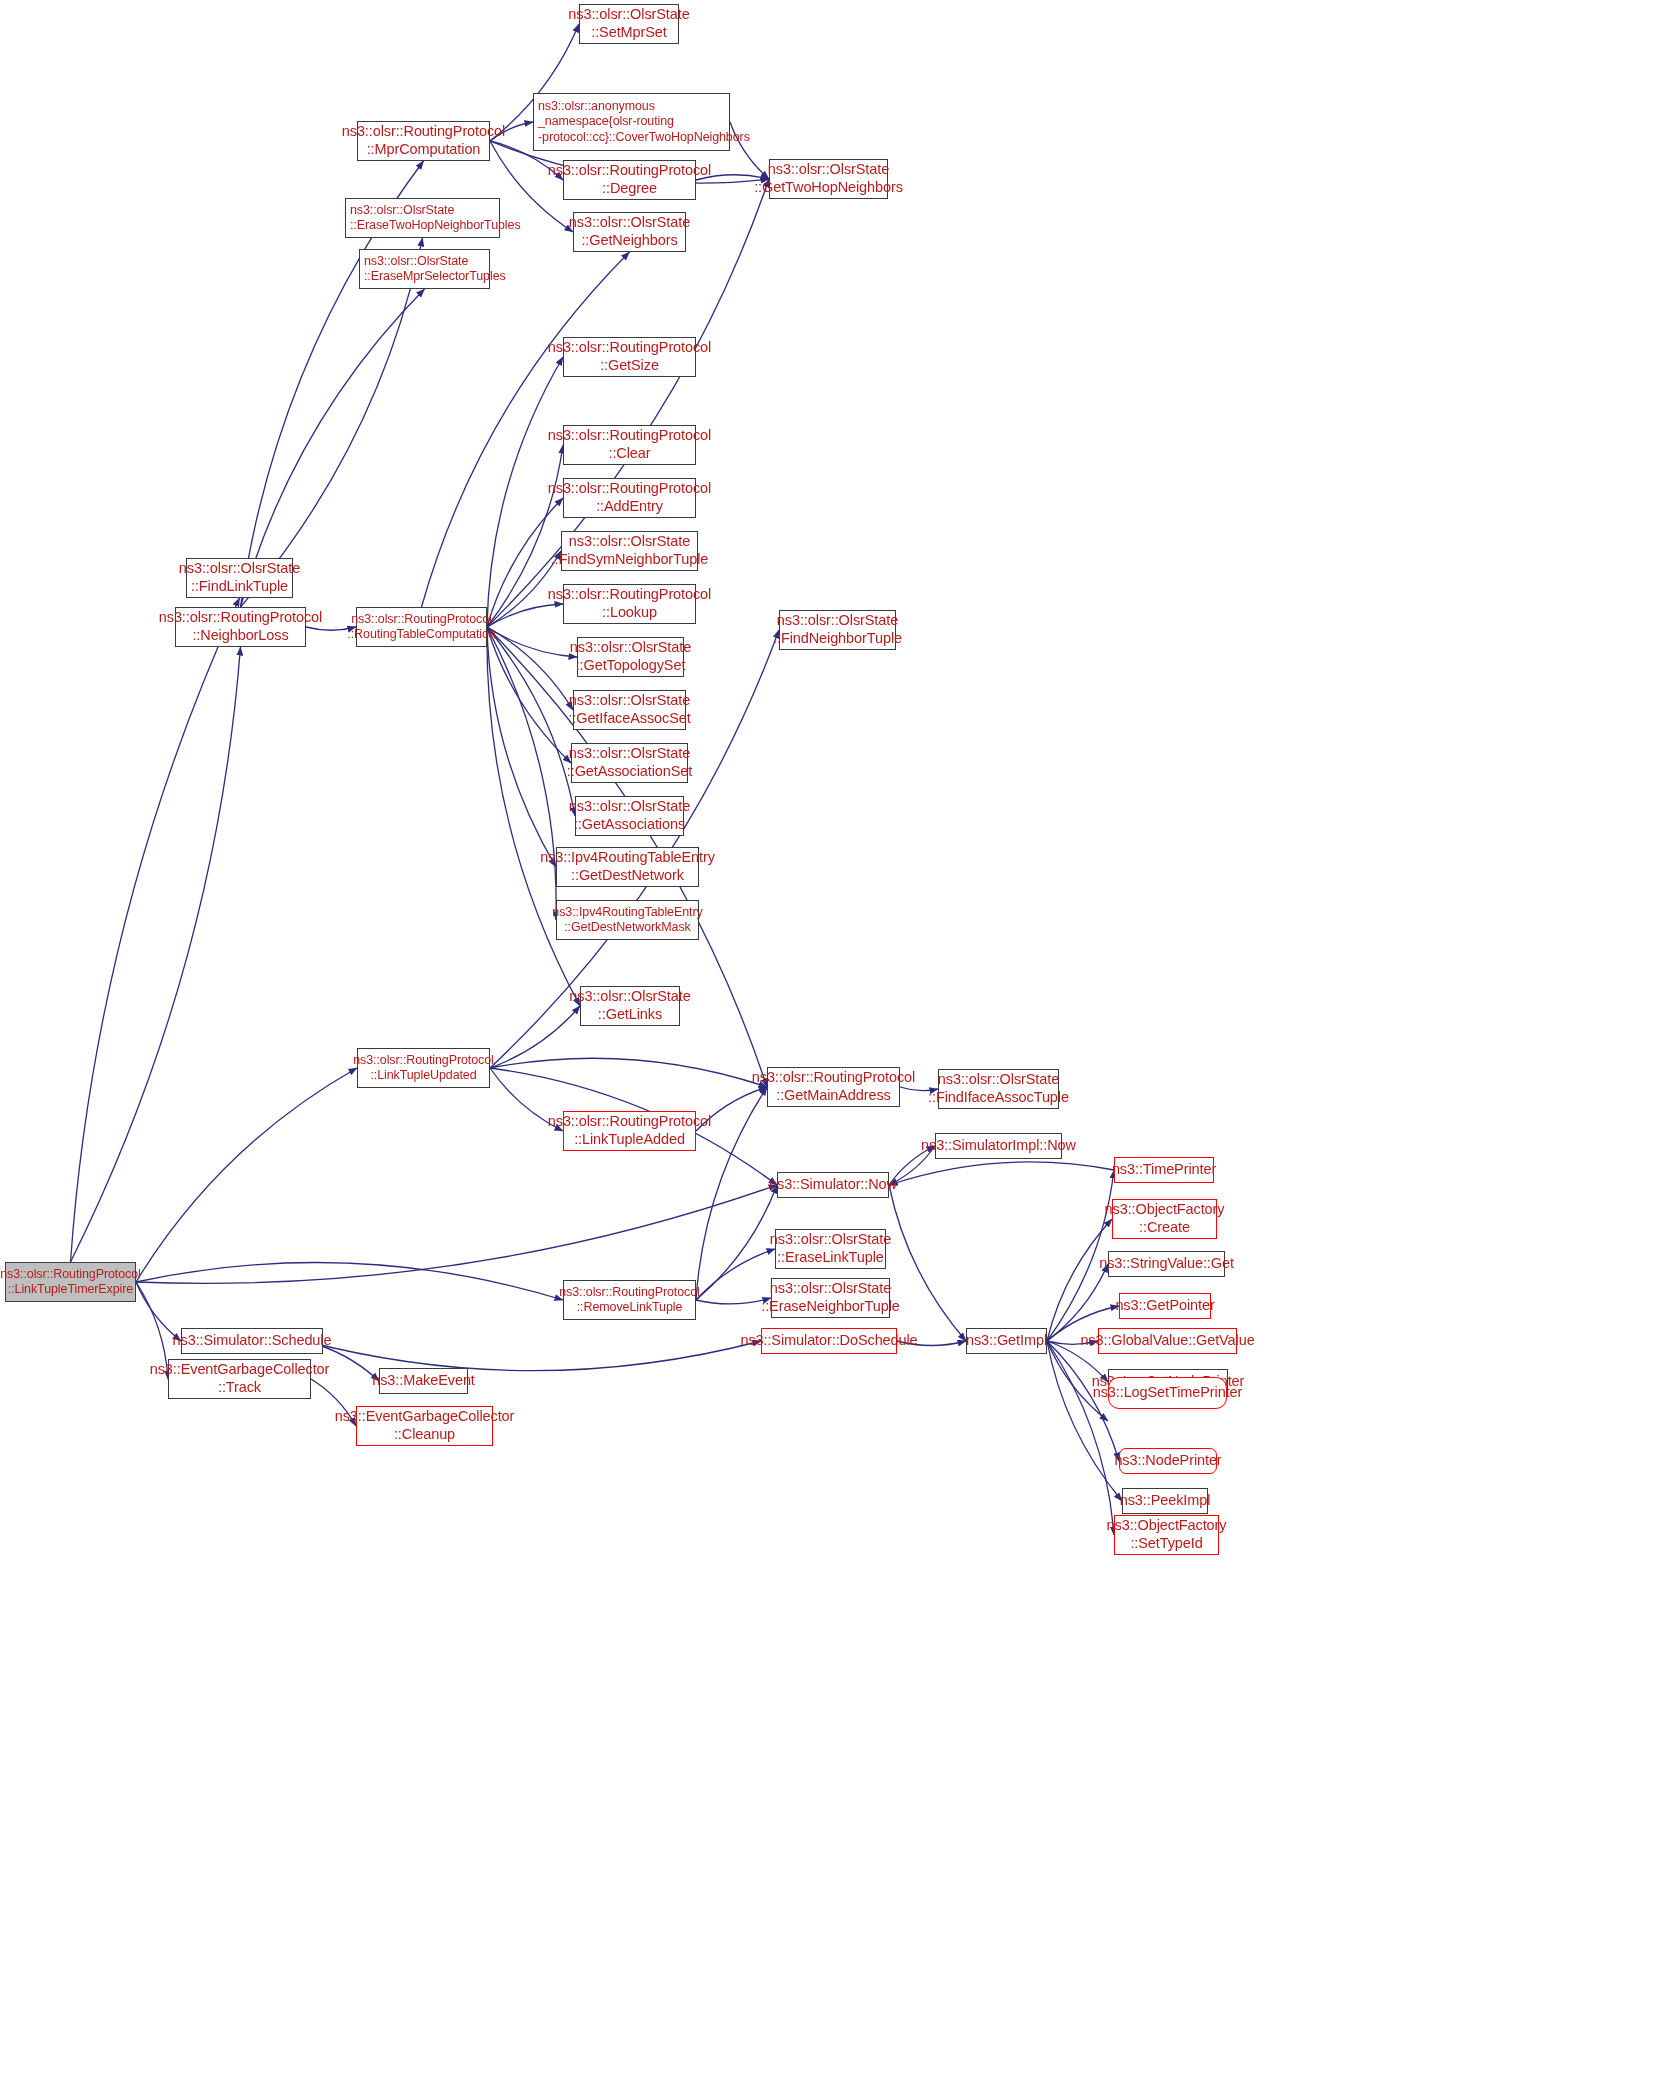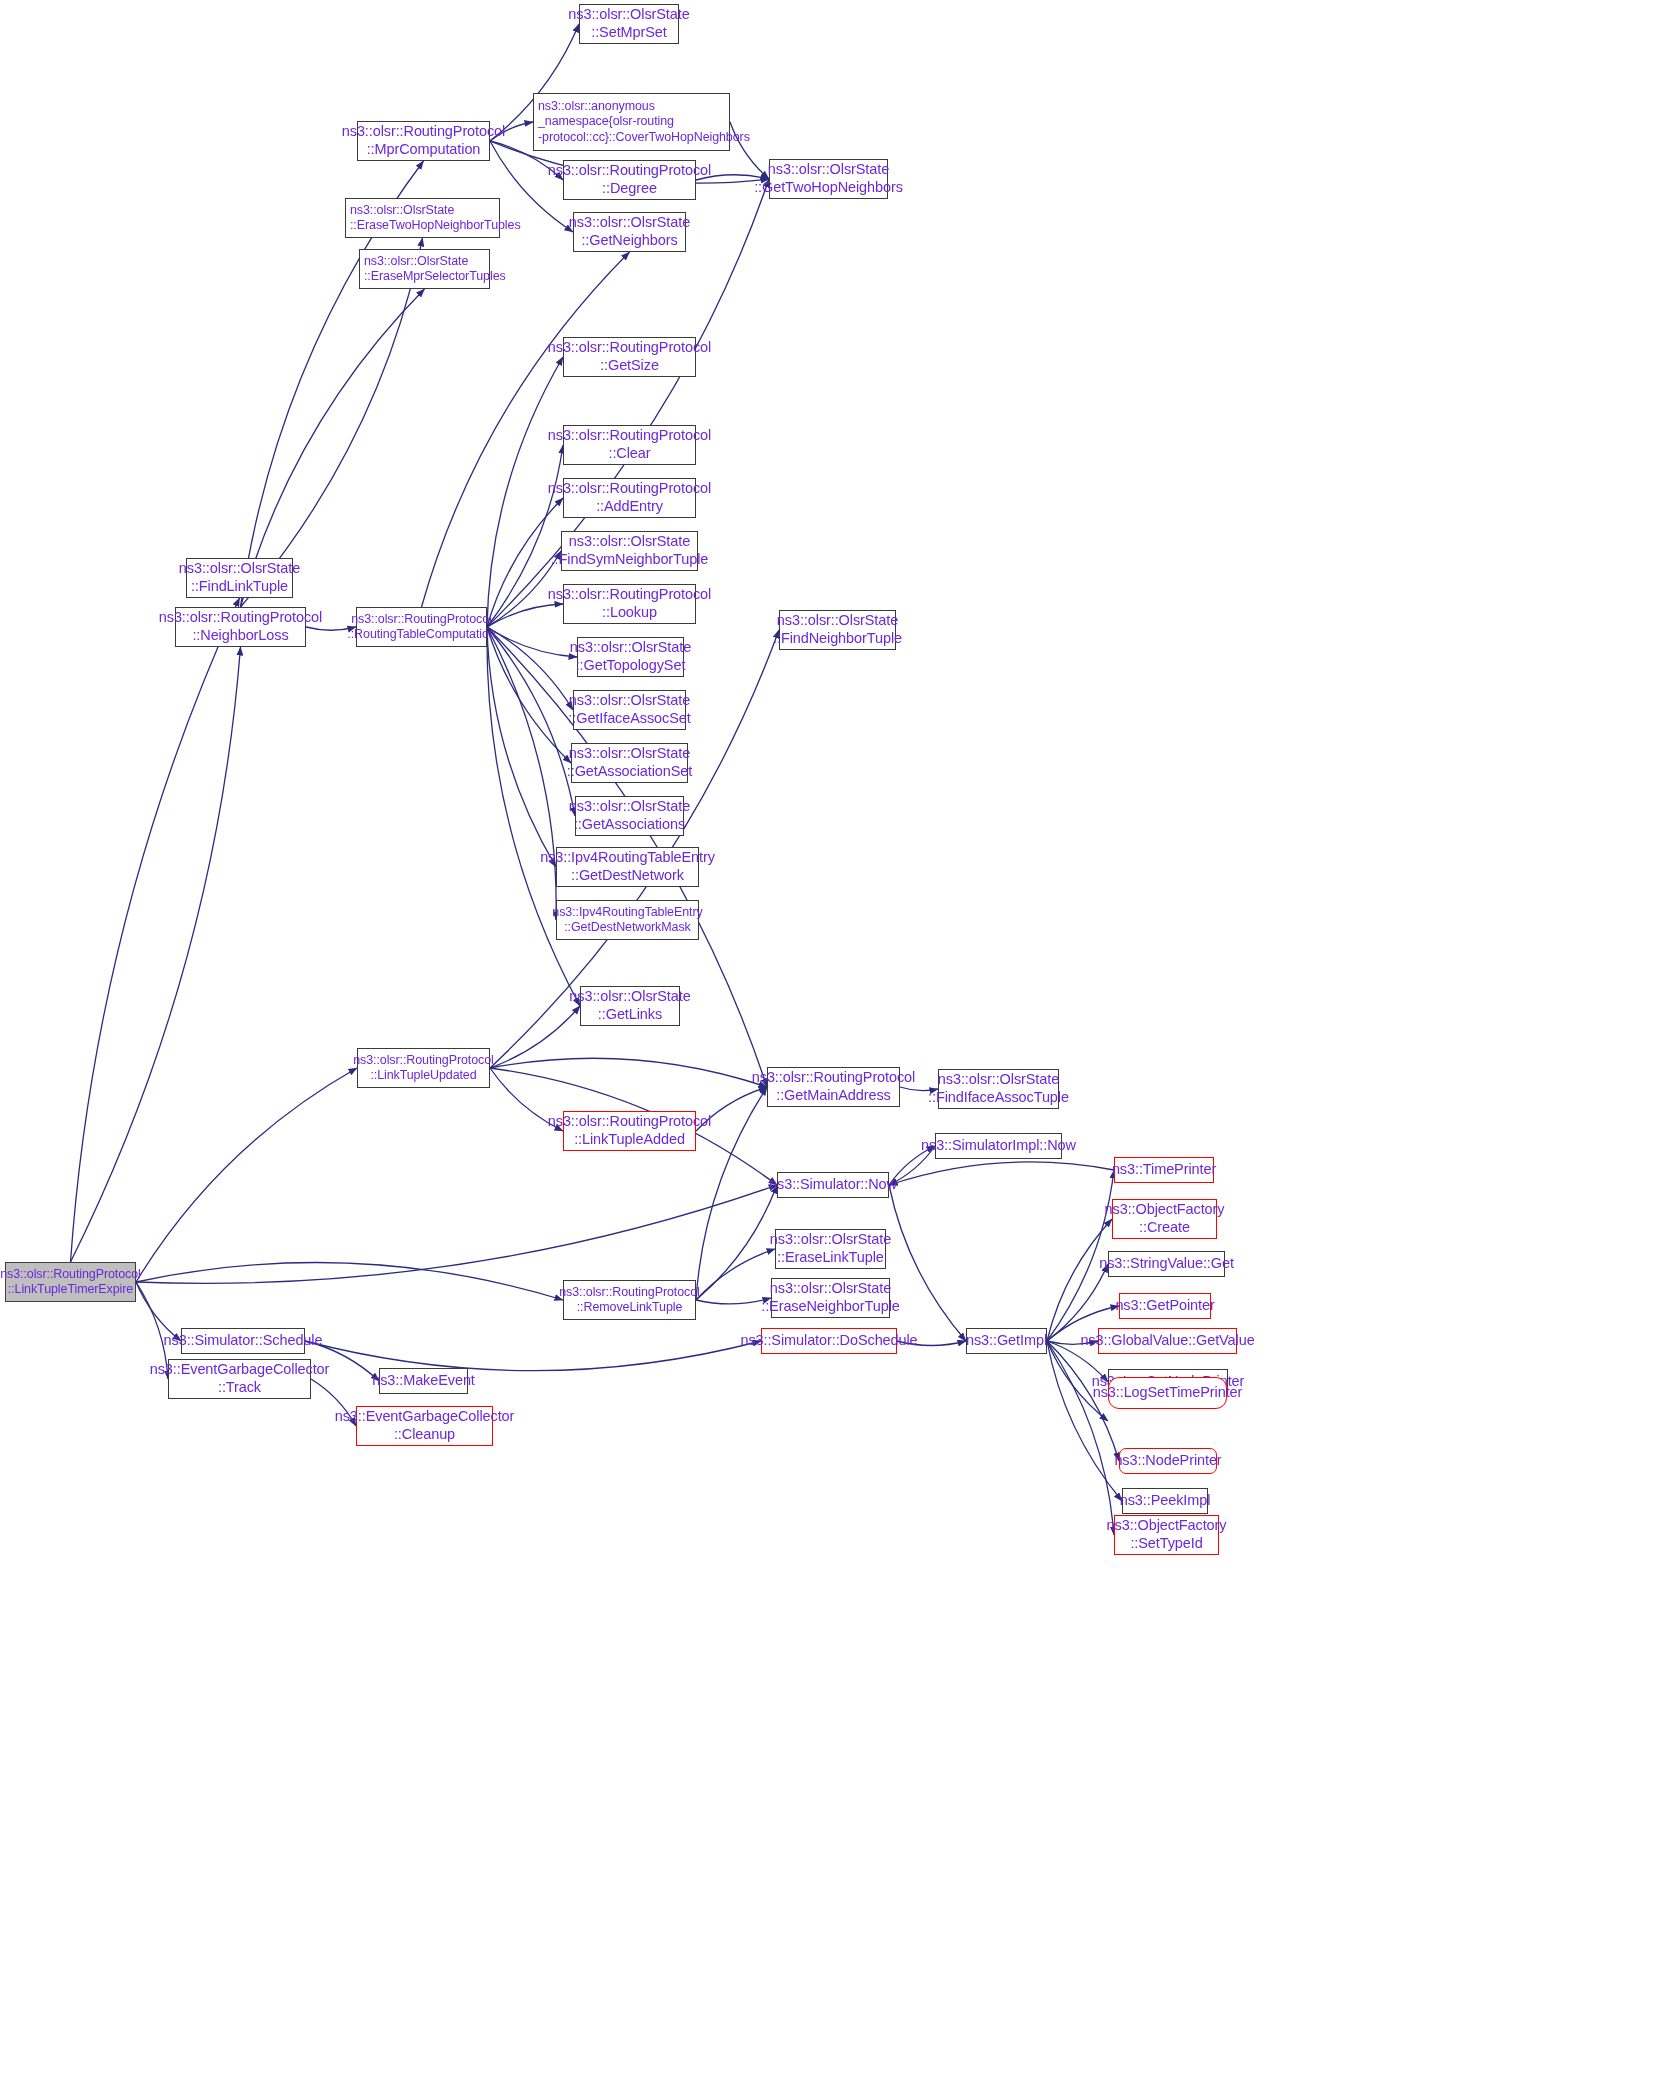--- a/index.html
+++ b/index.html
@@ -21,21 +21,21 @@
     top: 0;
     width: 1653px;
     height: 2096px;
     pointer-events: none;
   }
   .node {
     position: absolute;
     box-sizing: border-box;
     border: 1px solid #3a3a3a;
     background: #ffffff;
-    color: #6d28d9;
+    color: #b91c1c;
     font-size: 14.5px;
     line-height: 1.22;
     display: flex;
     flex-direction: column;
     align-items: center;
     justify-content: center;
     text-align: center;
     white-space: pre;
     letter-spacing: -0.1px;
     z-index: 5;
@@ -158,21 +158,21 @@
       <div class="node" style="left: 777px; top: 1172px; width: 112px; height: 26px;"><span class="ln">ns3::Simulator::Now</span></div>
       <div class="node red" style="left: 1112px; top: 1199px; width: 105px; height: 40px;"><span class="ln">ns3::ObjectFactory</span><span class="ln">::Create</span></div>
       <div class="node" style="left: 775px; top: 1229px; width: 111px; height: 40px;"><span class="ln">ns3::olsr::OlsrState</span><span class="ln">::EraseLinkTuple</span></div>
       <div class="node" style="left: 1108px; top: 1251px; width: 117px; height: 26px;"><span class="ln">ns3::StringValue::Get</span></div>
       <div class="node root" style="left: 5px; top: 1262px; width: 131px; height: 40px; font-size: 12.5px;"><span class="ln">ns3::olsr::RoutingProtocol</span><span class="ln">::LinkTupleTimerExpire</span></div>
       <div class="node" style="left: 563px; top: 1280px; width: 133px; height: 40px; font-size: 12.5px;"><span class="ln">ns3::olsr::RoutingProtocol</span><span class="ln">::RemoveLinkTuple</span></div>
       <div class="node" style="left: 771px; top: 1278px; width: 119px; height: 40px;"><span class="ln">ns3::olsr::OlsrState</span><span class="ln">::EraseNeighborTuple</span></div>
       <div class="node red" style="left: 1119px; top: 1293px; width: 92px; height: 26px;"><span class="ln">ns3::GetPointer</span></div>
       <div class="node" style="left: 966px; top: 1328px; width: 81px; height: 26px;"><span class="ln">ns3::GetImpl</span></div>
       <div class="node red" style="left: 1098px; top: 1328px; width: 139px; height: 26px;"><span class="ln">ns3::GlobalValue::GetValue</span></div>
-      <div class="node" style="left: 181px; top: 1328px; width: 124px; height: 26px;"><span class="ln">ns3::Simulator::Schedule</span></div>
+      <div class="node" style="left: 181px; top: 1328px; width: 142px; height: 26px;"><span class="ln">ns3::Simulator::Schedule</span></div>
       <div class="node red" style="left: 761px; top: 1328px; width: 136px; height: 26px;"><span class="ln">ns3::Simulator::DoSchedule</span></div>
       <div class="node" style="left: 1108px; top: 1369px; width: 120px; height: 26px; align-items: center;"><span class="ln">ns3::LogSetNodePrinter</span></div>
       <div class="node" style="left: 379px; top: 1368px; width: 89px; height: 26px;"><span class="ln">ns3::MakeEvent</span></div>
       <div class="node" style="left: 168px; top: 1359px; width: 143px; height: 40px;"><span class="ln">ns3::EventGarbageCollector</span><span class="ln">::Track</span></div>
       <div class="node red" style="left: 1108px; top: 1377px; width: 119px; height: 32px; border-radius: 11px;"><span class="ln">ns3::LogSetTimePrinter</span></div>
       <div class="node red" style="left: 356px; top: 1406px; width: 137px; height: 40px;"><span class="ln">ns3::EventGarbageCollector</span><span class="ln">::Cleanup</span></div>
       <div class="node red" style="left: 1119px; top: 1448px; width: 98px; height: 26px; border-radius: 7px;"><span class="ln">ns3::NodePrinter</span></div>
       <div class="node" style="left: 1122px; top: 1488px; width: 86px; height: 26px;"><span class="ln">ns3::PeekImpl</span></div>
       <div class="node red" style="left: 1114px; top: 1515px; width: 105px; height: 40px;"><span class="ln">ns3::ObjectFactory</span><span class="ln">::SetTypeId</span></div>
     </div>

